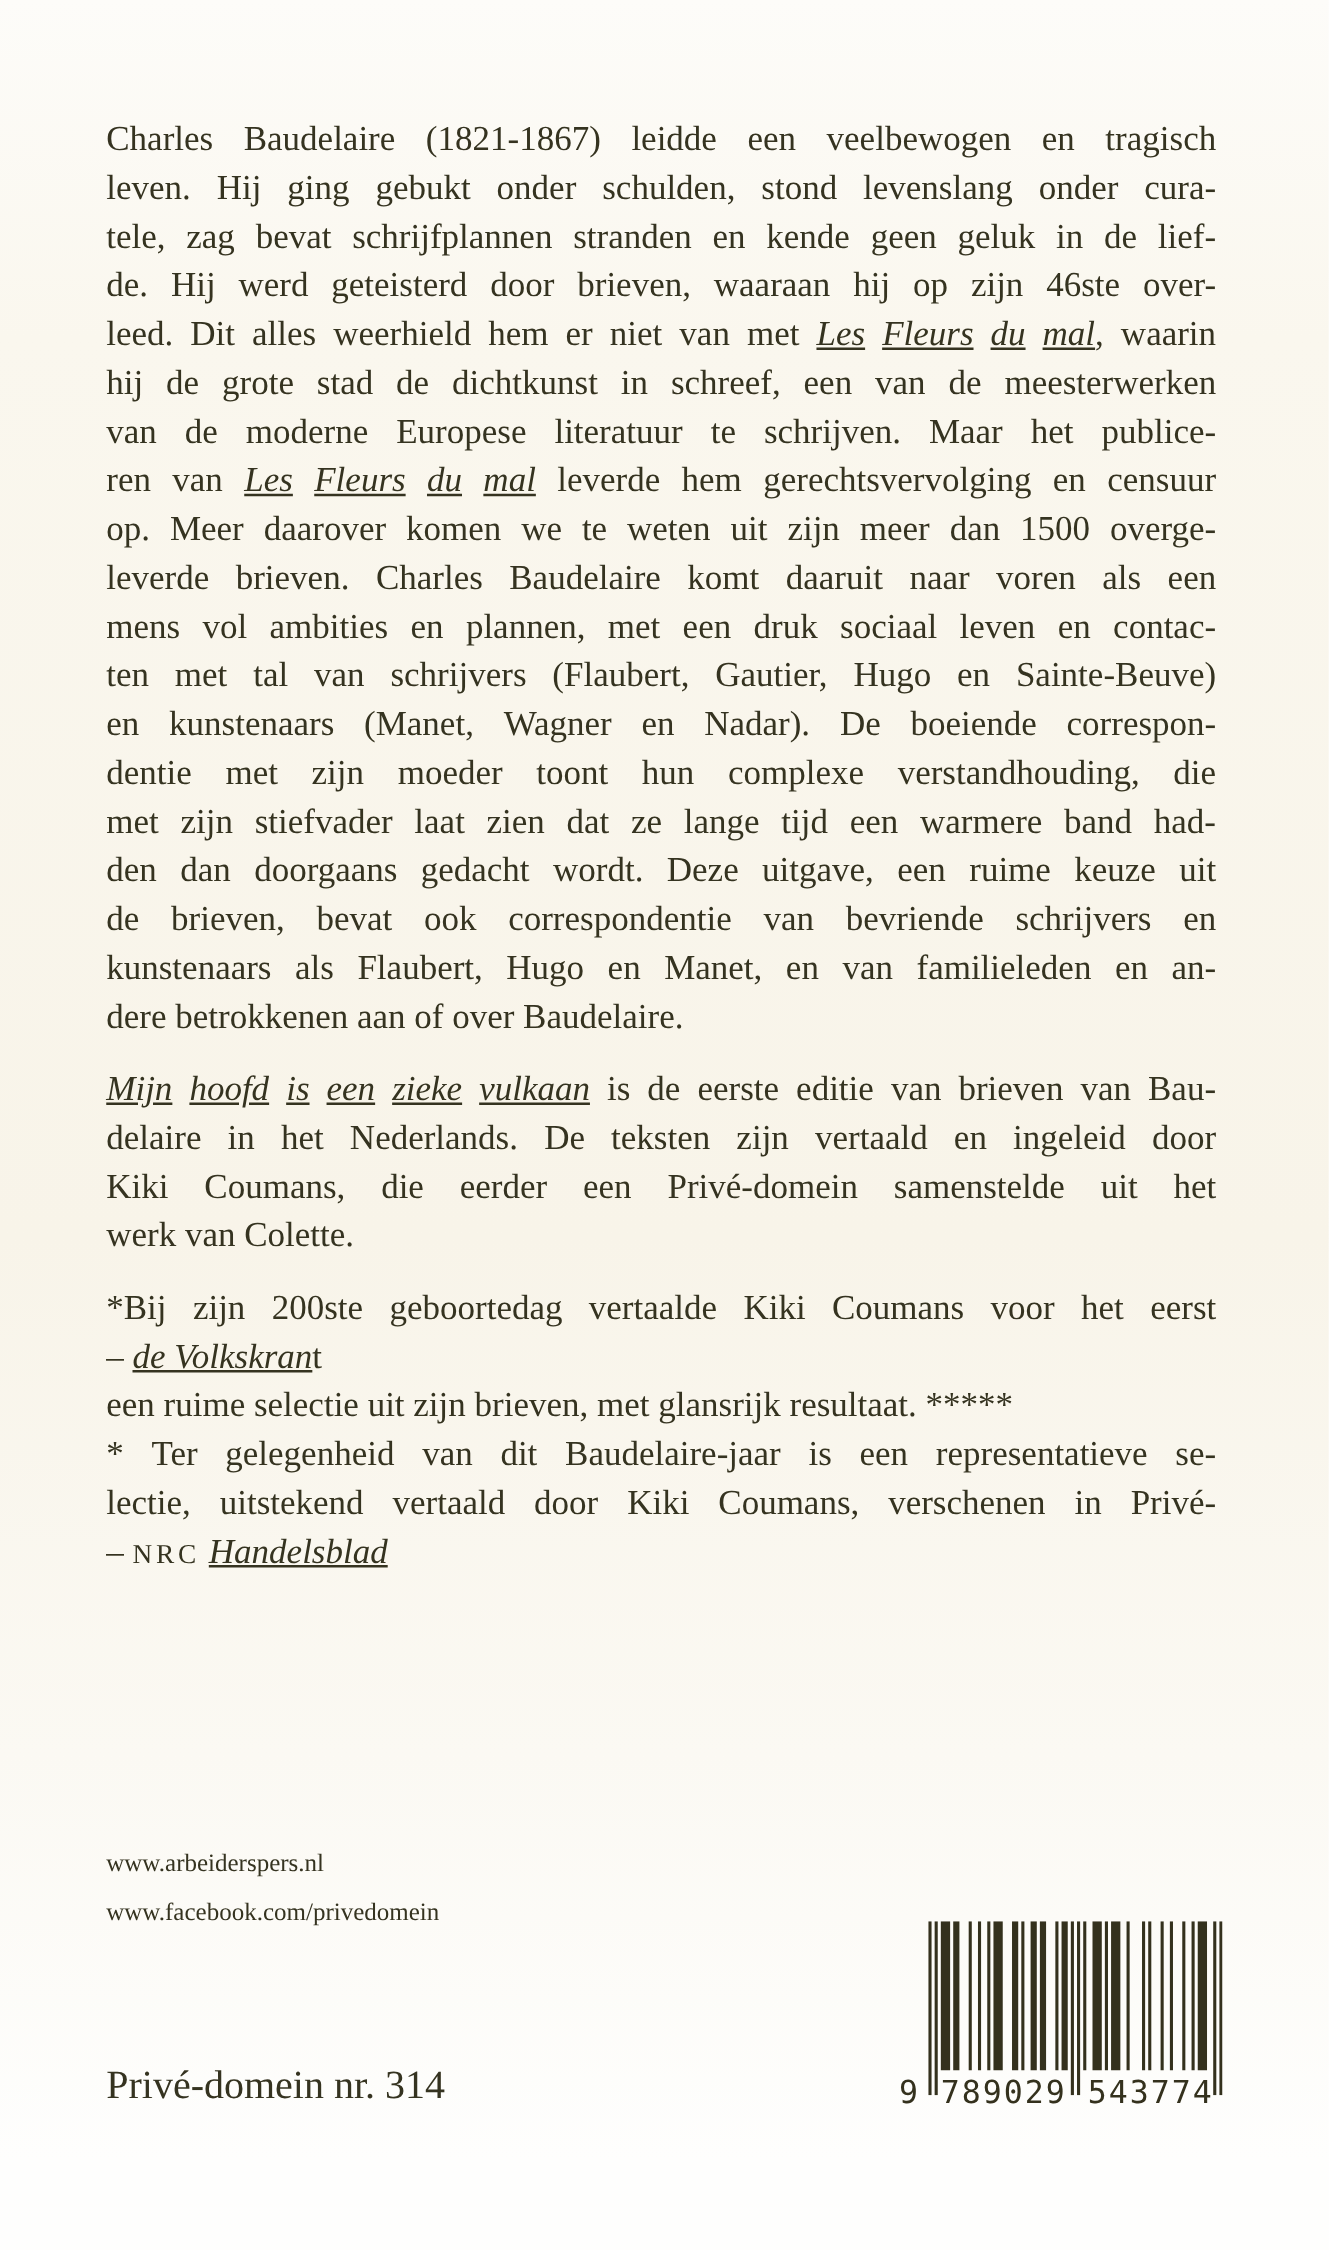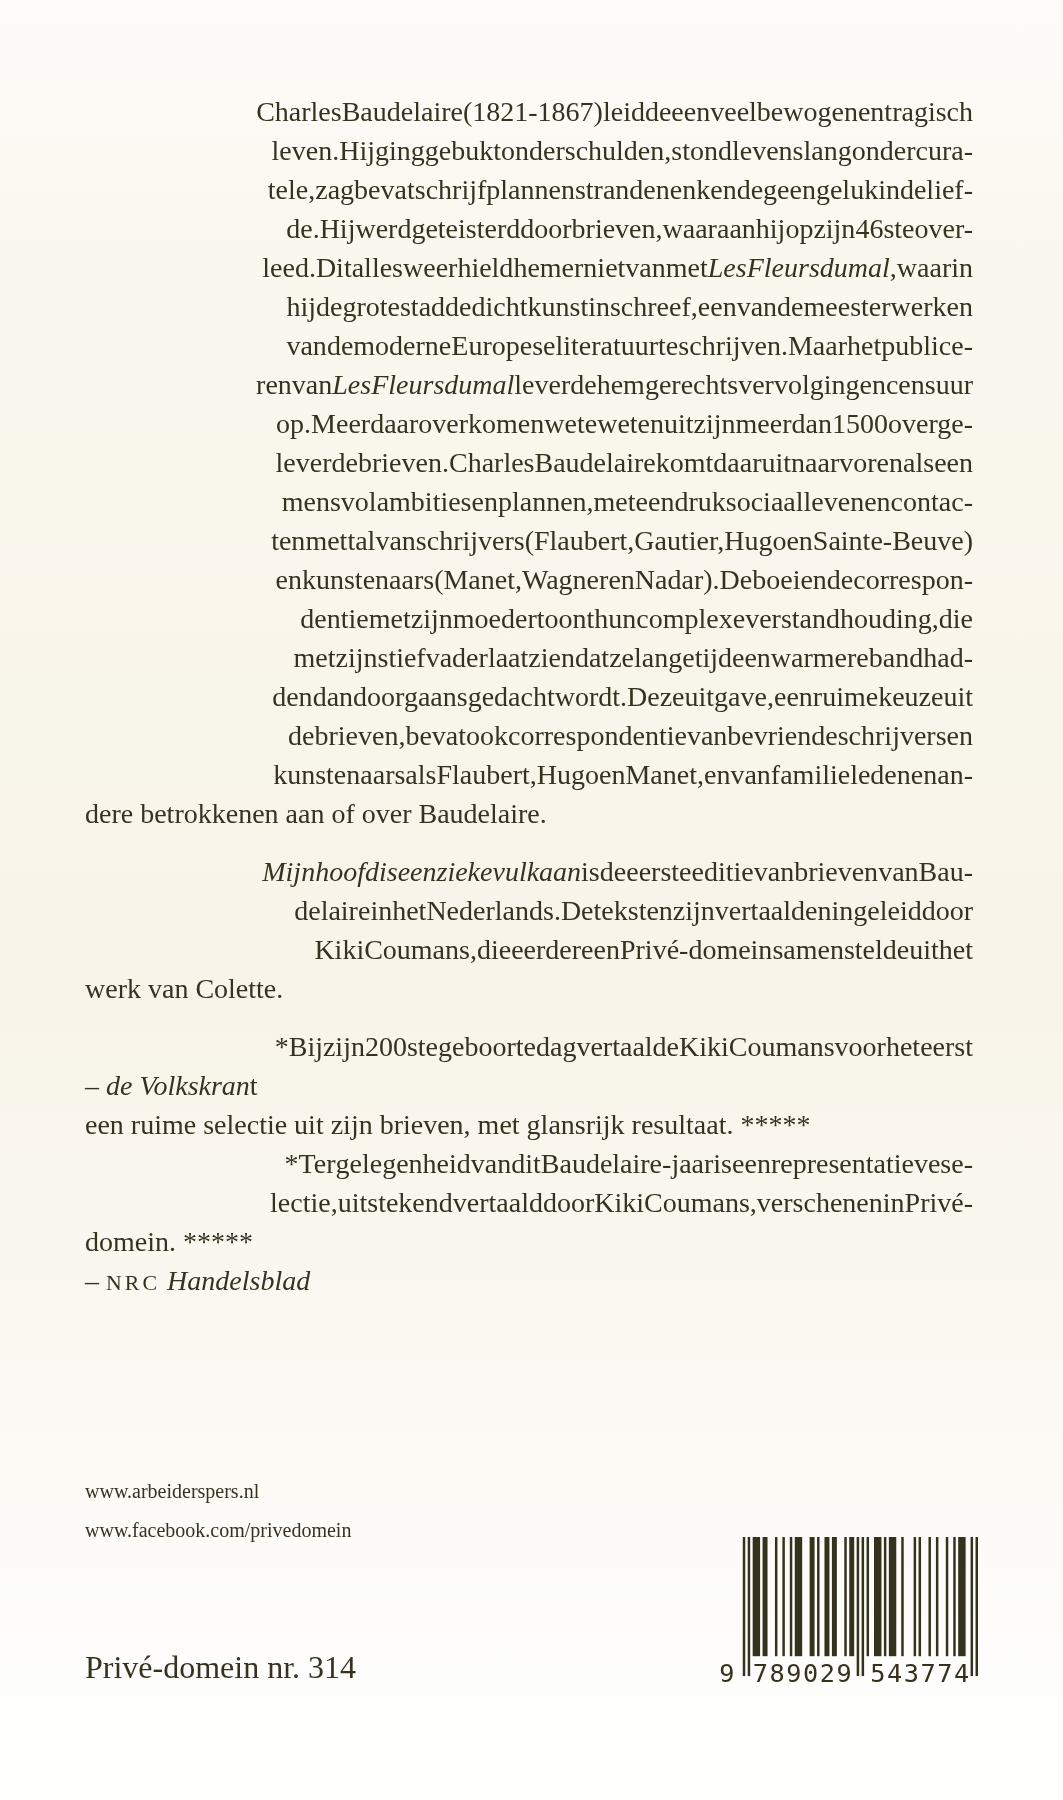--- a/index.html
+++ b/index.html
@@ -5,23 +5,23 @@
   html,body{margin:0;padding:0;}
   body{
     width:1063px;height:1800px;position:relative;overflow:hidden;
     background:linear-gradient(180deg,#fdfcf9 0%,#faf7ee 15%,#f8f4e9 55%,#fbf9f3 78%,#fefefd 96%);
     font-family:"Liberation Serif",serif;
     color:#353320;
   }
   .blurb{position:absolute;left:85px;top:92px;width:888px;font-size:28px;}
   .para + .para{margin-top:19px;}
   .line{height:39px;line-height:39px;white-space:pre-wrap;}
-  .line.j{display:flex;justify-content:flex-end;align-items:baseline;}
+  .line.j{display:flex;justify-content:space-between;align-items:baseline;}
   .line.j .w{white-space:nowrap;}
-  .i{font-style:italic;}
+  .i{font-style:italic;text-decoration:underline;}
   .sc{font-size:0.78em;letter-spacing:0.14em;}
   .links{position:absolute;left:85px;top:1472px;font-size:20px;line-height:40px;}
   .series{position:absolute;left:85px;top:1648px;font-size:32px;line-height:39px;}
   .barcode{position:absolute;left:718px;top:1537px;width:260px;height:149px;}
   .barcode svg{display:block;width:260px;height:149px;}
 </style>
 </head>
 <body>
 
 <div>
@@ -53,21 +53,20 @@
         <div class="line j"><span class="w">delaire</span><span class="w">in</span><span class="w">het</span><span class="w">Nederlands.</span><span class="w">De</span><span class="w">teksten</span><span class="w">zijn</span><span class="w">vertaald</span><span class="w">en</span><span class="w">ingeleid</span><span class="w">door</span></div>
         <div class="line j"><span class="w">Kiki</span><span class="w">Coumans,</span><span class="w">die</span><span class="w">eerder</span><span class="w">een</span><span class="w">Privé-domein</span><span class="w">samenstelde</span><span class="w">uit</span><span class="w">het</span></div>
         <div class="line">werk van Colette.</div>
       </div>
       <div class="para">
         <div class="line j"><span class="w">*Bij</span><span class="w">zijn</span><span class="w">200ste</span><span class="w">geboortedag</span><span class="w">vertaalde</span><span class="w">Kiki</span><span class="w">Coumans</span><span class="w">voor</span><span class="w">het</span><span class="w">eerst</span></div>
         <div class="line">– <span class="i">de Volkskran</span>t</div>
         <div class="line">een ruime selectie uit zijn brieven, met glansrijk resultaat. *****</div>
         <div class="line j"><span class="w">*</span><span class="w">Ter</span><span class="w">gelegenheid</span><span class="w">van</span><span class="w">dit</span><span class="w">Baudelaire-jaar</span><span class="w">is</span><span class="w">een</span><span class="w">representatieve</span><span class="w">se-</span></div>
         <div class="line j"><span class="w">lectie,</span><span class="w">uitstekend</span><span class="w">vertaald</span><span class="w">door</span><span class="w">Kiki</span><span class="w">Coumans,</span><span class="w">verschenen</span><span class="w">in</span><span class="w">Privé-</span></div>
-        <div class="line">domein. *****</div>
         <div class="line">– <span class="sc">NRC</span> <span class="i">Handelsblad</span></div>
       </div>
     </div>
 
   <div class="links">
     <div class="line">www.arbeiderspers.nl</div>
     <div class="line">www.facebook.com/privedomein</div>
   </div>
 
   <div class="series">Privé-domein nr. 314</div>

